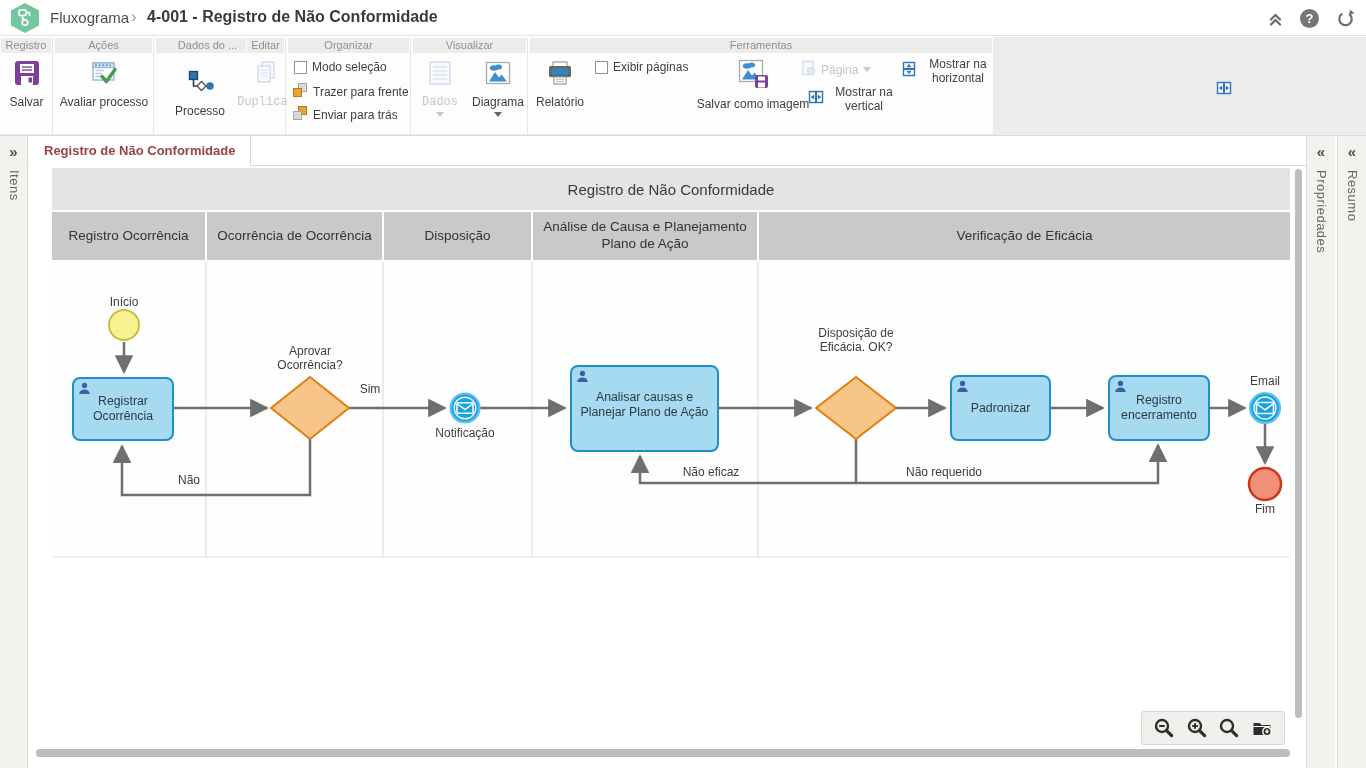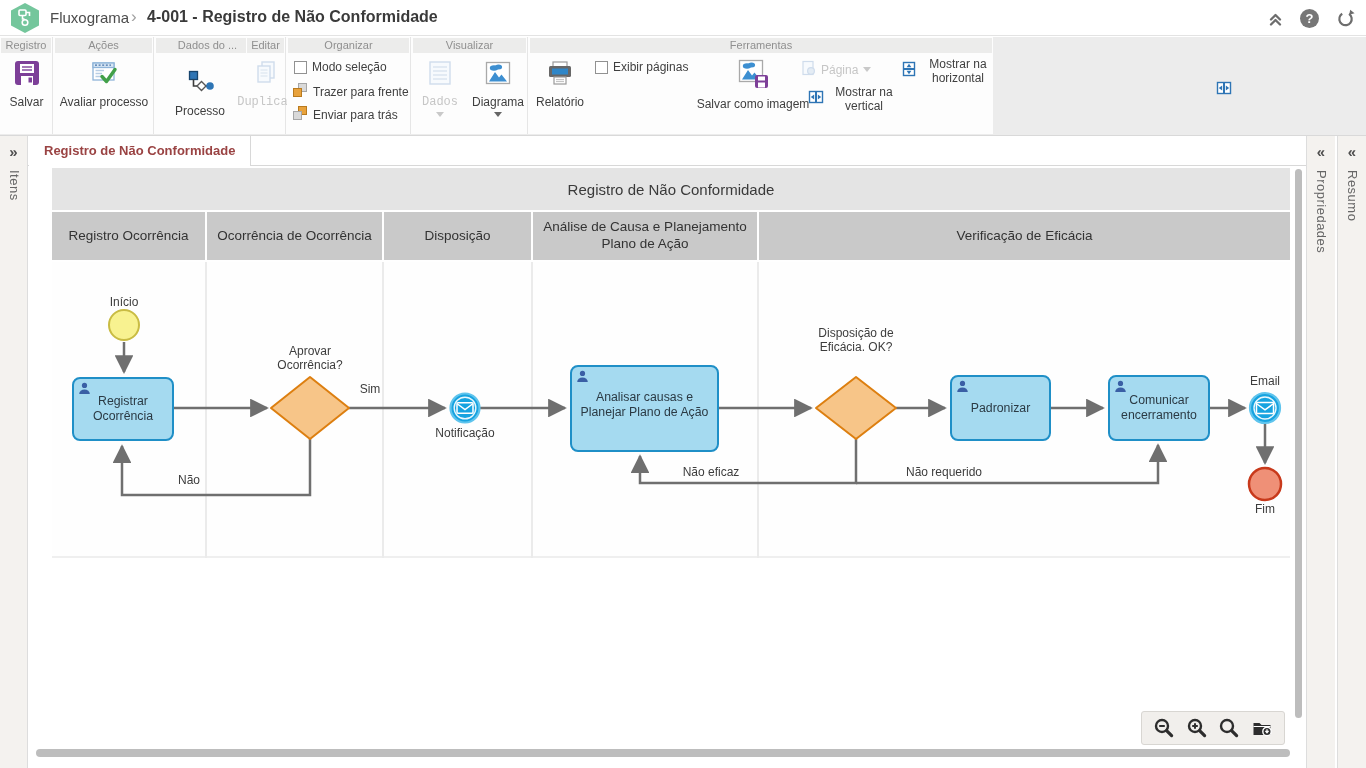--- a/index.html
+++ b/index.html
@@ -434,21 +434,21 @@
     <span>Padronizar</span>
   </div>
 
   <div class="task" style="left:1056px;top:207px;width:102px;height:66px">
     <span class="person">
       <svg width="13" height="13" viewBox="0 0 13 13">
           <circle cx="6.5" cy="3.4" r="2.6" fill="#3a5fa5"></circle>
           <path d="M1.2,12 a5.3,4.6 0 0 1 10.6,0 z" fill="#3a5fa5"></path>
         </svg>
     </span>
-    <span>Comunicar encerramento</span>
+    <span>Registro encerramento</span>
   </div>
 
   <div class="dlabel" style="left:32px;top:127px;width:80px">Início</div>
   <div class="dlabel" style="left:213px;top:176px;width:90px">Aprovar Ocorrência?</div>
   <div class="dlabel left" style="left:296px;top:214px;width:44px">Sim</div>
   <div class="dlabel" style="left:112px;top:305px;width:50px">Não</div>
   <div class="dlabel" style="left:363px;top:258px;width:100px">Notificação</div>
   <div class="dlabel" style="left:766px;top:158px;width:76px">Disposição de Eficácia. OK?</div>
   <div class="dlabel left" style="left:614px;top:297px;width:90px">Não eficaz</div>
   <div class="dlabel left" style="left:832px;top:297px;width:120px">Não requerido</div>

